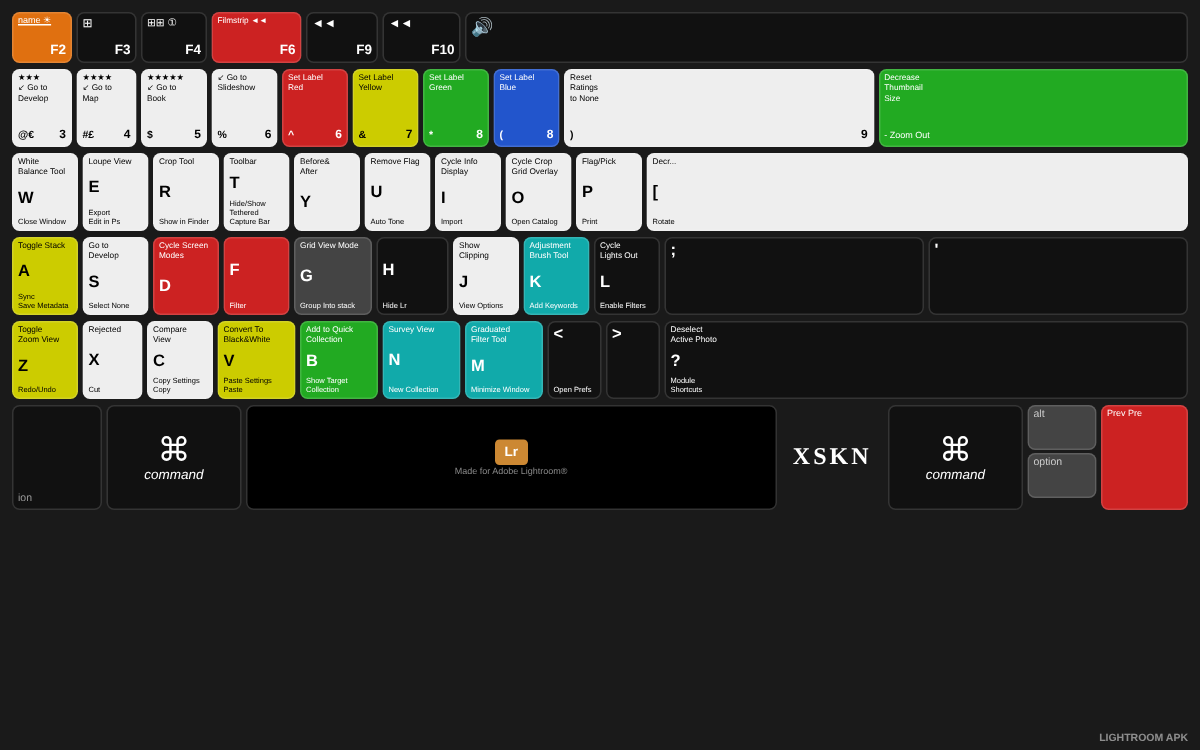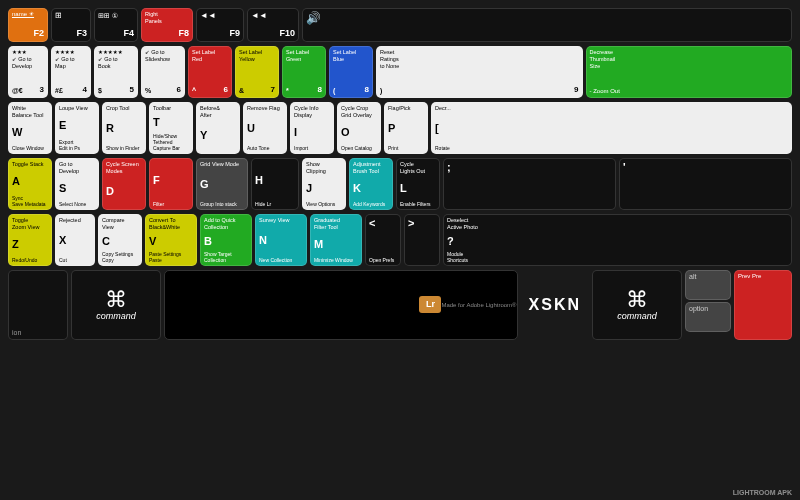--- a/index.html
+++ b/index.html
@@ -88,23 +88,23 @@
       <div class="key-corner text-white">F2</div>
     </div>
     <div class="key bg-black w40" style="min-height:34px;">
       <div class="key-top" style="font-size:8px;">⊞</div>
       <div class="key-corner">F3</div>
     </div>
     <div class="key bg-black w44" style="min-height:34px;">
       <div class="key-top" style="font-size:7px;">⊞⊞ ①</div>
       <div class="key-corner">F4</div>
     </div>
-    <div class="key bg-red w52" style="min-height:34px;">
-      <div class="key-top" style="font-size:5.5px;">Right<br>Panels</div>
-      <div class="key-corner">F8</div>
+    <div class="key bg-red w60" style="min-height:34px;">
+      <div class="key-top" style="font-size:5.5px;">Filmstrip ◄◄</div>
+      <div class="key-corner">F6</div>
     </div>
     <div class="key bg-black w48" style="min-height:34px;">
       <div class="key-top" style="font-size:8px;">◄◄</div>
       <div class="key-corner">F9</div>
     </div>
     <div class="key bg-black w52" style="min-height:34px;">
       <div class="key-top" style="font-size:8px;">◄◄</div>
       <div class="key-corner">F10</div>
     </div>
     <div class="key bg-black" style="min-height:34px; flex:1;">
@@ -324,26 +324,26 @@
   <div class="key-row" style="height:70px; gap:3px;">
 
     <div class="key bg-black" style="width:60px; min-height:65px; justify-content:flex-end;">
       <div style="font-size:7px; color:#999;">ion</div>
     </div>
     <div class="key bg-black" style="width:90px; min-height:65px; align-items:center; justify-content:center;">
       <div style="font-size:22px; color:white; line-height:1;">⌘</div>
       <div style="font-size:9px; color:white; font-style:italic;">command</div>
     </div>
 
-    <div style="flex:1; background:#000; border-radius:5px; display:flex; flex-direction:row; align-items:center; justify-content:flex-end; min-height:65px; border:1px solid #333;">
+    <div style="flex:1; background:#000; border-radius:5px; display:flex; flex-direction:column; align-items:center; justify-content:center; min-height:65px; border:1px solid #333;">
       <div style="width:22px; height:17px; background:#cc8833; border-radius:3px; display:flex; align-items:center; justify-content:center; color:white; font-size:9px; font-weight:bold; margin-bottom:2px;">Lr</div>
       <div style="color:#888; font-size:6px;">Made for Adobe Lightroom®</div>
     </div>
 
-    <div style="display:flex; align-items:center; justify-content:flex-start; padding:0 8px;">
+    <div style="display:flex; align-items:center; justify-content:flex-start; padding:0 8px;font-family:Liberation Serif, serif;">
       <span style="color:white; font-size:16px; font-weight:bold; letter-spacing:2px;">XSKN</span>
     </div>
 
     <div class="key bg-black" style="width:90px; min-height:65px; align-items:center; justify-content:center;">
       <div style="font-size:22px; color:white; line-height:1;">⌘</div>
       <div style="font-size:9px; color:white; font-style:italic;">command</div>
     </div>
 
     <div style="display:flex; flex-direction:column; gap:2px;">
       <div class="key bg-darkgray" style="width:46px; min-height:30px; font-size:8px;">

